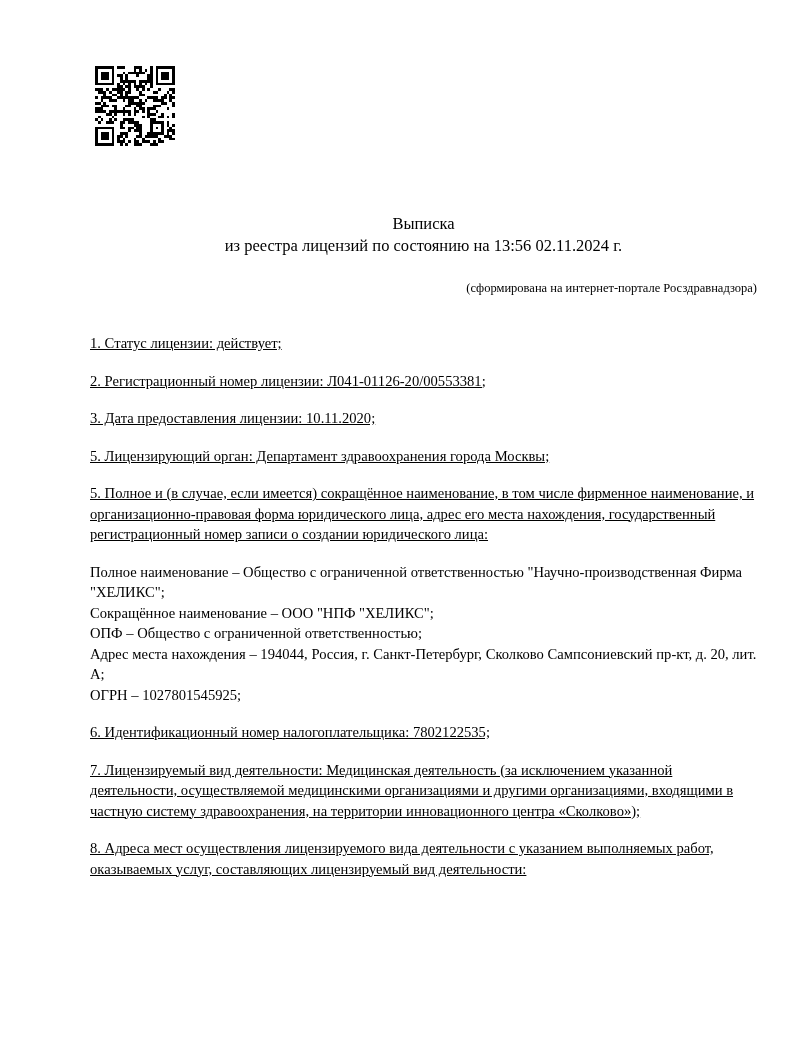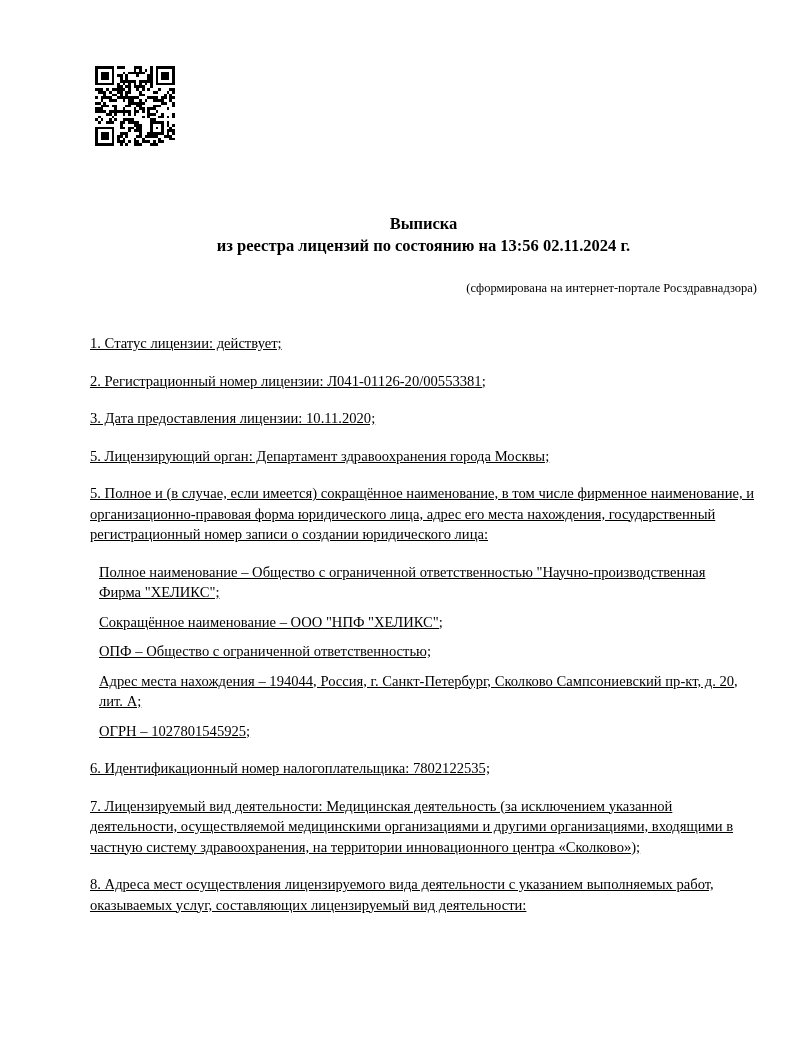--- a/index.html
+++ b/index.html
@@ -23,21 +23,21 @@
     height: 80px;
     margin: 0 0 67px 5px;
   }
   .qr-wrap svg {
     display: block;
     width: 80px;
     height: 80px;
   }
   .doc-title {
     text-align: center;
-    font-weight: 700;
+    font-weight: 400;
     font-size: 16.5px;
     line-height: 22px;
     margin: 0 0 22px 0;
   }
   .doc-subtitle {
     text-align: right;
     font-size: 12.5px;
     line-height: 19px;
     margin: 5px 0 35px 0;
   }
@@ -46,22 +46,21 @@
     line-height: 20.5px;
     margin: 0 0 17px 0;
     text-decoration: underline;
   }
   .org-block {
     margin: 0 0 17px 0;
   }
   .org-block div {
     font-size: 14.6px;
     line-height: 20.5px;
-    margin: 9px;
-    text-decoration: underline;
+    margin: 0;
   }
 </style>
 </head>
 <body>
 
 <div class="page">
 
   <div class="qr-wrap">
     <svg id="qr-svg" viewBox="0 0 29 29" shape-rendering="crispEdges" fill="#000000">
         <rect x="0" y="0" width="1" height="1"></rect>

